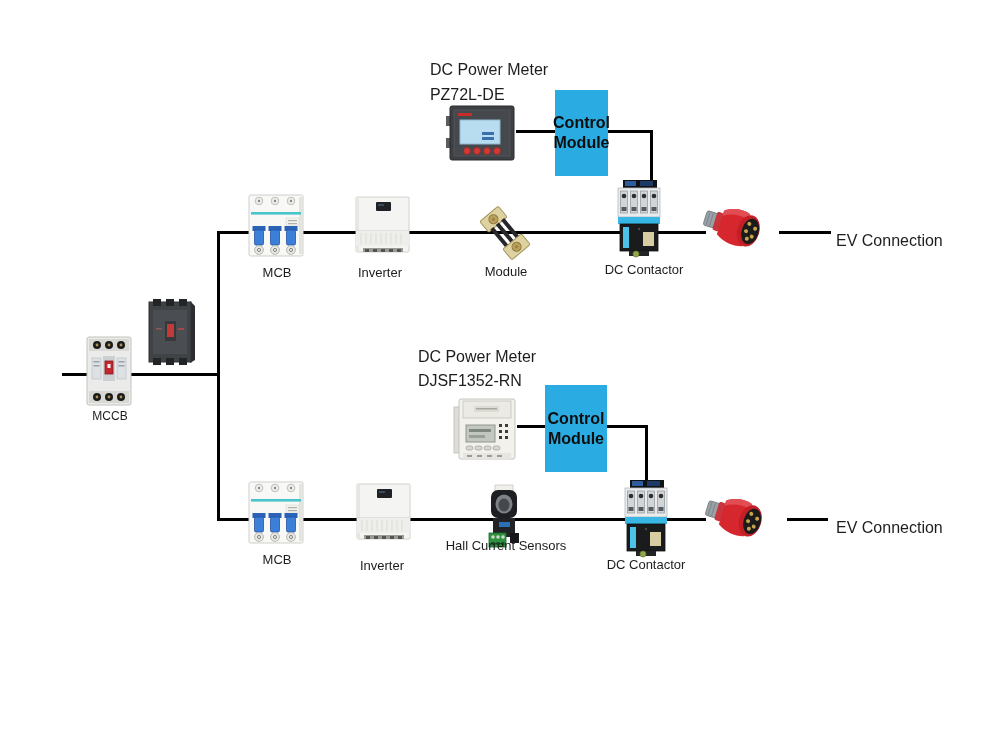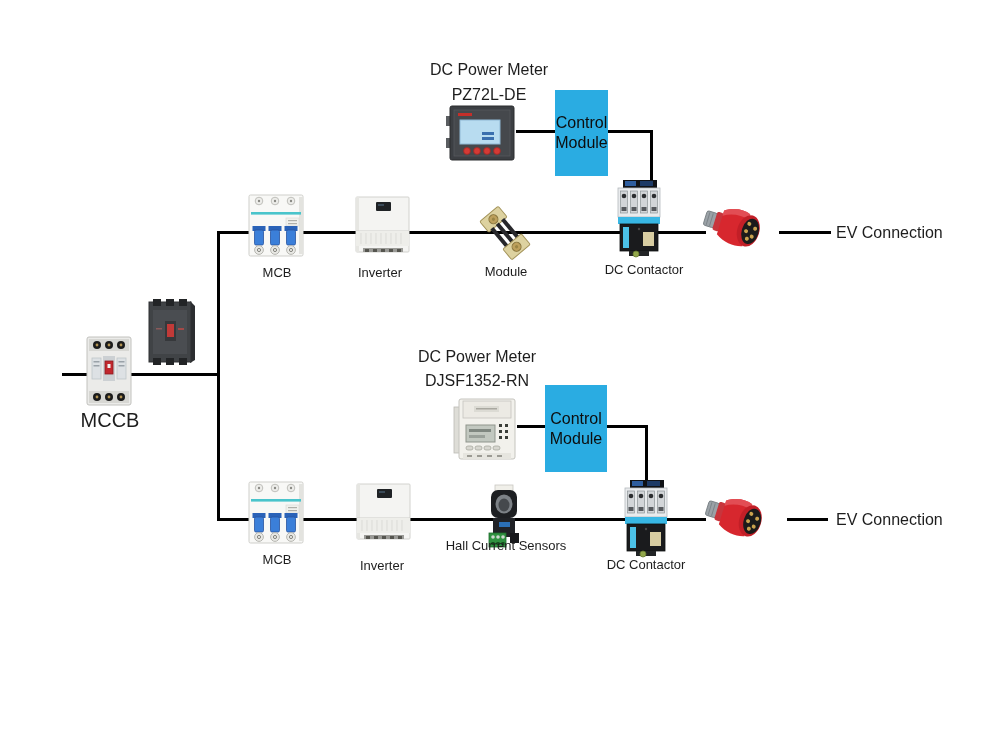--- a/index.html
+++ b/index.html
@@ -1,25 +1,25 @@
 <!DOCTYPE html>
 <html><head>
 <meta charset="utf-8">
 <style>
   html,body{margin:0;padding:0;background:#fff;}
   #canvas{position:relative;width:1000px;height:744px;background:#ffffff;overflow:hidden;
           font-family:"Liberation Sans",sans-serif;color:#1d1d1d;}
   .wire{position:absolute;background:#000;}
   .comp{position:absolute;overflow:visible;}
   .label{position:absolute;font-size:13px;color:#1d1d1d;white-space:nowrap;transform:translateX(-50%);}
-  .label-left{position:absolute;font-size:16px;color:#1d1d1d;white-space:nowrap;}
-  .meter-title{position:absolute;text-align:center;font-size:16px;line-height:25px;transform:translateX(-50%);white-space:nowrap;}
+  .label-left{position:absolute;font-size:16px;color:#1d1d1d;white-space:nowrap;margin-top:8px;}
+  .meter-title{position:absolute;text-align:left;font-size:16px;line-height:25px;transform:translateX(-50%);white-space:nowrap;}
   .control-module{position:absolute;background:#2aace2;display:flex;align-items:center;justify-content:center;
-                  text-align:center;font-size:16px;line-height:20px;color:#0d0d0d;}
-  .mccb-label{font-size:20px;text-align:right;}
+                  text-align:center;font-size:16px;line-height:20px;color:#0d0d0d;font-weight:bold;}
+  .mccb-label{font-size:12px;text-align:right;}
 </style>
 </head>
 <body>
 
 <div id="canvas">
 
   <svg width="0" height="0" style="position:absolute">
     <defs>
       <g id="cmp-mccb">
         <rect x="1" y="1" width="44" height="68" rx="2" fill="#ebebe9" stroke="#c2c2be"></rect>

